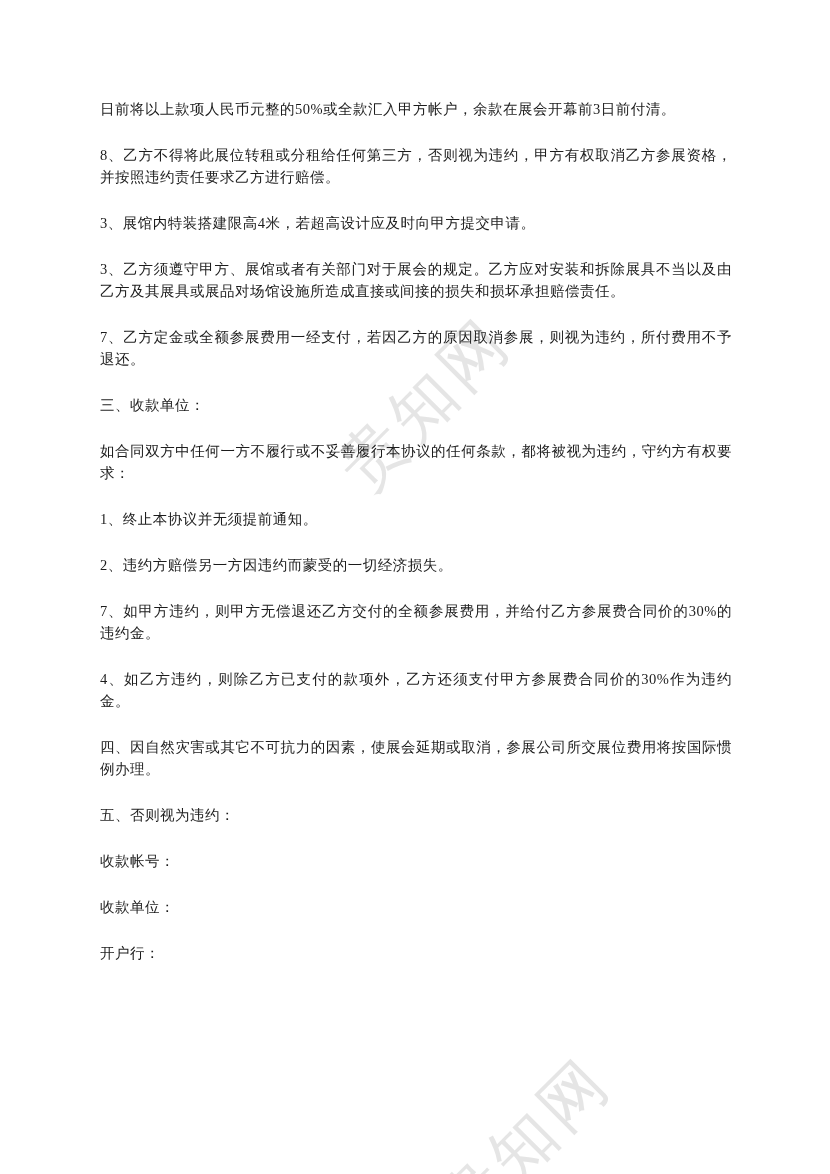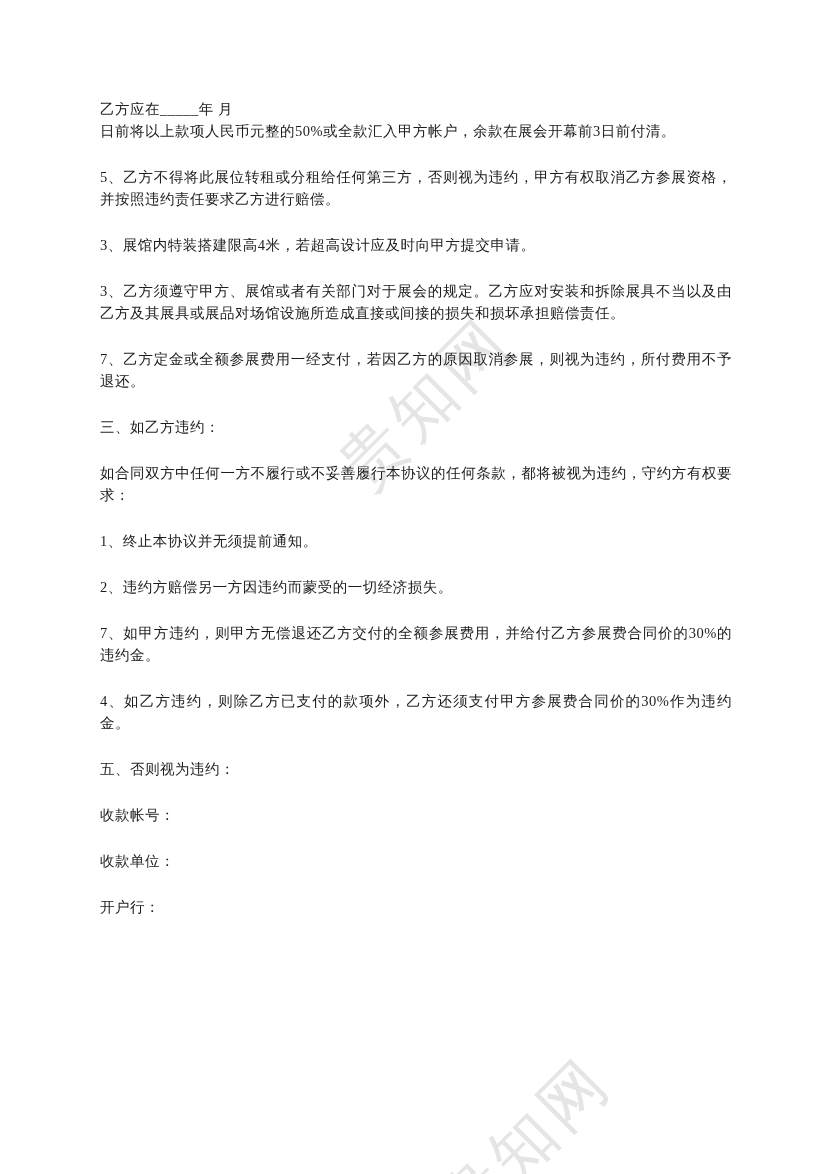--- a/index.html
+++ b/index.html
@@ -59,31 +59,31 @@
 </style>
 </head>
 <body>
 
 <div class="page">
 
   <div class="watermark wm-center">贵知网</div>
   <div class="watermark wm-bottom">贵知网</div>
 
   <div class="content">
-    <p class="tight">乙方应在_____年 月</p>
     <p>日前将以上款项人民币元整的50%或全款汇入甲方帐户，余款在展会开幕前3日前付清。</p>
-    <p>5、乙方不得将此展位转租或分租给任何第三方，否则视为违约，甲方有权取消乙方参展资格，并按照违约责任要求乙方进行赔偿。</p>
+    <p>8、乙方不得将此展位转租或分租给任何第三方，否则视为违约，甲方有权取消乙方参展资格，并按照违约责任要求乙方进行赔偿。</p>
     <p>3、展馆内特装搭建限高4米，若超高设计应及时向甲方提交申请。</p>
     <p>3、乙方须遵守甲方、展馆或者有关部门对于展会的规定。乙方应对安装和拆除展具不当以及由乙方及其展具或展品对场馆设施所造成直接或间接的损失和损坏承担赔偿责任。</p>
     <p>7、乙方定金或全额参展费用一经支付，若因乙方的原因取消参展，则视为违约，所付费用不予退还。</p>
-    <p>三、如乙方违约：</p>
+    <p>三、收款单位：</p>
     <p>如合同双方中任何一方不履行或不妥善履行本协议的任何条款，都将被视为违约，守约方有权要求：</p>
     <p>1、终止本协议并无须提前通知。</p>
     <p>2、违约方赔偿另一方因违约而蒙受的一切经济损失。</p>
     <p>7、如甲方违约，则甲方无偿退还乙方交付的全额参展费用，并给付乙方参展费合同价的30%的违约金。</p>
     <p>4、如乙方违约，则除乙方已支付的款项外，乙方还须支付甲方参展费合同价的30%作为违约金。</p>
+    <p>四、因自然灾害或其它不可抗力的因素，使展会延期或取消，参展公司所交展位费用将按国际惯例办理。</p>
     <p>五、否则视为违约：</p>
     <p>收款帐号：</p>
     <p>收款单位：</p>
     <p>开户行：</p>
   </div>
 
 </div>
 
 </body></html>

